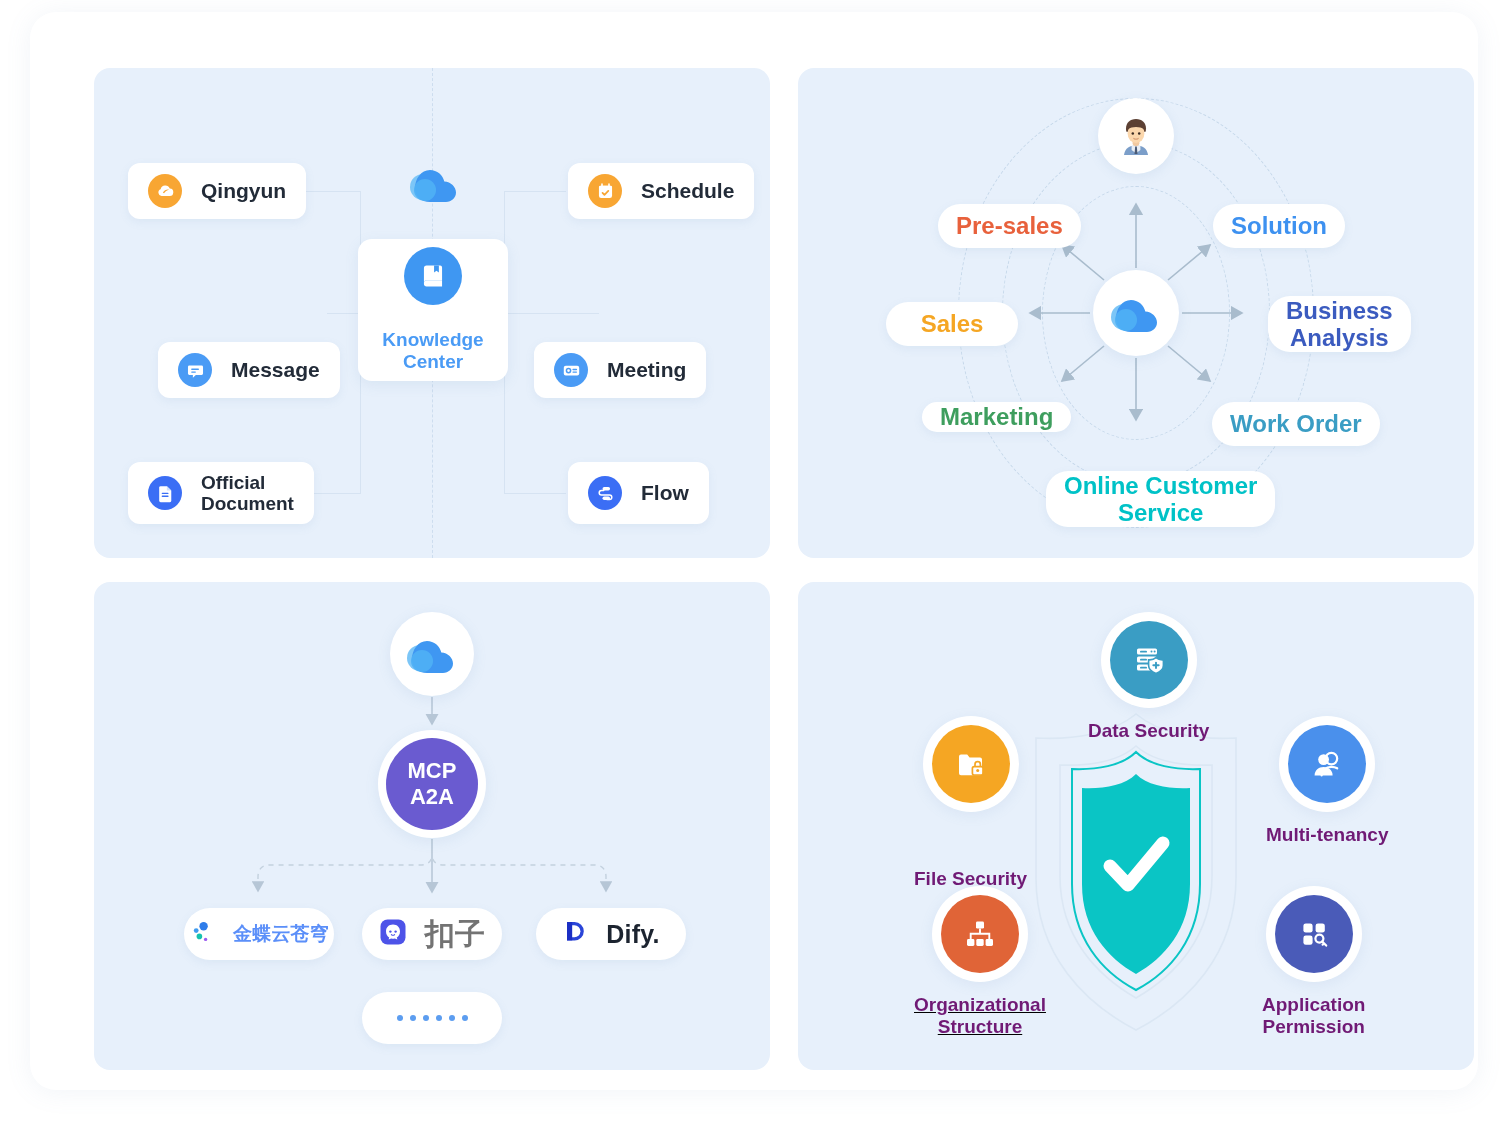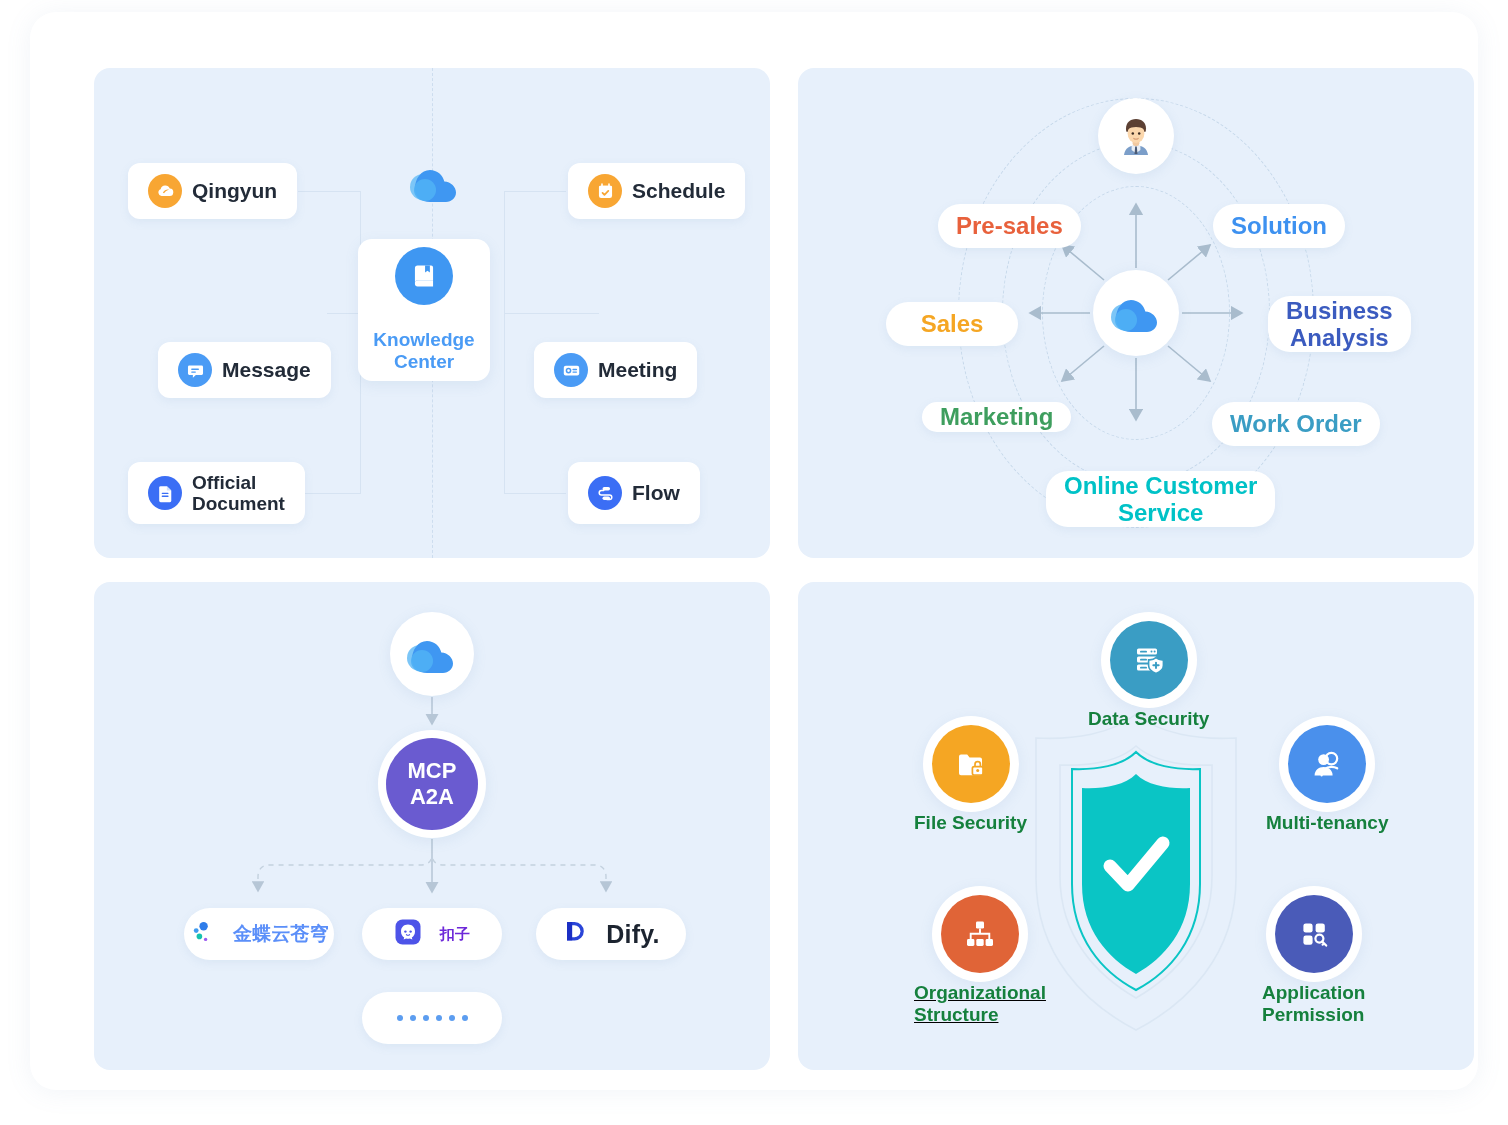--- a/index.html
+++ b/index.html
@@ -41,35 +41,35 @@
     position: absolute; width: 0; border-left: 1px dashed #cdddef;
   }
   .chip {
     position: absolute;
     background: #fff;
     border-radius: 12px;
     box-shadow: 0 3px 10px rgba(110,145,190,0.10);
     display: flex; align-items: center;
     padding: 0 20px;
     height: 56px;
-    gap: 10px;
+    gap: 19px;
   }
   .chip .lbl {
     font-size: 21px; font-weight: bold; color: #222b38;
     line-height: 1.12; white-space: pre-line;
   }
   .ico {
     width: 34px; height: 34px; border-radius: 50%;
     flex: 0 0 34px;
     display: flex; align-items: center; justify-content: center;
   }
   .ico svg { display: block; }
   .kc-card {
     position: absolute;
-    left: 327px; top: 227px; width: 132px; height: 142px;
+    left: 327px; top: 227px; width: 150px; height: 142px;
     background: #fff; border-radius: 14px;
     box-shadow: 0 4px 14px rgba(110,145,190,0.12);
     display: flex; flex-direction: column;
     align-items: center; justify-content: center;
     gap: 24px;
   }
   .kc-ico {
     width: 58px; height: 58px; border-radius: 50%;
     background: #3f97f2; display: flex;
     align-items: center; justify-content: center;
@@ -156,22 +156,23 @@
     width: 96px; height: 96px; border-radius: 50%;
     background: #fff;
     box-shadow: 0 3px 14px rgba(110,145,190,0.11);
     display: flex; align-items: center; justify-content: center;
   }
   .sec-disc {
     width: 78px; height: 78px; border-radius: 50%;
     display: flex; align-items: center; justify-content: center;
   }
   .sec-label {
-    font-size: 19px; font-weight: bold; color: #15803d;
-    line-height: 1.18; white-space: pre-line;
+    margin-top: 12px;
+    font-size: 19px; font-weight: bold; color: #701a75;
+    text-align: center; line-height: 1.18; white-space: pre-line;
   }
   .shield-wrap { position: absolute; }
 </style>
 </head>
 <body>
 
 <div id="stage">
   <div class="outer-card">
 
     <div class="panel p-tl">
@@ -387,21 +388,21 @@
       <div class="vendor" style="left:268px; top:326px; width:140px;">
         <span>
           <svg width="28" height="28" viewBox="0 0 28 28">
             <rect x="1.5" y="1.5" width="25" height="25" rx="7" fill="#4d53e8"></rect>
             <path d="M14 6.4c4.2 0 7 2.9 7 6.8 0 3.2-1.3 5-3.2 6.2l.6 2.2-2.6-1.1a9 9 0 0 1-3.6 0L9.6 21.6l.6-2.2C8.3 18.2 7 16.4 7 13.2c0-3.9 2.8-6.8 7-6.8z" fill="#fff"></path>
             <circle cx="11.4" cy="13.6" r="1.2" fill="#4d53e8"></circle>
             <circle cx="16.6" cy="13.6" r="1.2" fill="#4d53e8"></circle>
             <path d="M12.4 16.6c.9.9 2.3.9 3.2 0" stroke="#4d53e8" stroke-width="1.1" fill="none" stroke-linecap="round"></path>
           </svg>
         </span>
-        <span class="vname" style="color:#6d28d9; font-size:15px;">扣子</span>
+        <span class="vname" style="color:#737373; font-size:30px;">扣子</span>
       </div>
 
       <div class="vendor" style="left:442px; top:326px; width:150px;">
         <span>
           <svg width="26" height="28" viewBox="0 0 26 28">
             <path d="M5 4h7.6a9.2 9.2 0 0 1 0 18.4H5z" fill="#2a45d8"></path>
             <path d="M5 4h5.2v18.4H5z" fill="#1b2fc4"></path>
             <path d="M10.2 7.2h2.2a6 6 0 0 1 0 12h-2.2z" fill="#fff"></path>
           </svg>
         </span>
@@ -448,21 +449,21 @@
               <rect x="7" y="23.5" width="20" height="6" rx="1.6" fill="#fff"></rect>
               <rect x="10" y="25.8" width="7" height="1.7" rx="0.85" fill="#3a9dc4"></rect>
               <path d="M26 16.6 C24 18.4 21 19 18.6 18.8 V24.4 C18.6 28.4 22 30.8 26 32.4 C30 30.8 33.4 28.4 33.4 24.4 V18.8 C31 19 28 18.4 26 16.6 Z" fill="#fff" stroke="#3a9dc4" stroke-width="1.6"></path>
               <path d="M26 21.6v5.4M23.3 24.3h5.4" stroke="#3a9dc4" stroke-width="1.9" stroke-linecap="round"></path>
             </svg>
           </span>
         </span>
         <span class="sec-label">Data Security</span>
       </div>
 
-      <div class="sec-node" style="left:116px; top:134px;">
+      <div class="sec-node" style="left:116px; top:134px;gap:44px;">
         <span class="sec-ring">
           <span class="sec-disc" style="background:#f5a623;">
             <svg width="38" height="38" viewBox="0 0 38 38">
               <path d="M7 11.4a2 2 0 0 1 2-2h6.2l2.4 3h10.4a2 2 0 0 1 2 2v13.8a2 2 0 0 1-2 2H9a2 2 0 0 1-2-2z" fill="#fff"></path>
               <rect x="20.4" y="21.6" width="10.6" height="8.4" rx="1.7" fill="#fff" stroke="#f5a623" stroke-width="1.7"></rect>
               <path d="M23 21.6v-2.2a2.7 2.7 0 0 1 5.4 0v2.2" fill="none" stroke="#f5a623" stroke-width="1.7"></path>
               <circle cx="25.7" cy="25.4" r="1.5" fill="#f5a623"></circle>
             </svg>
           </span>
         </span>

